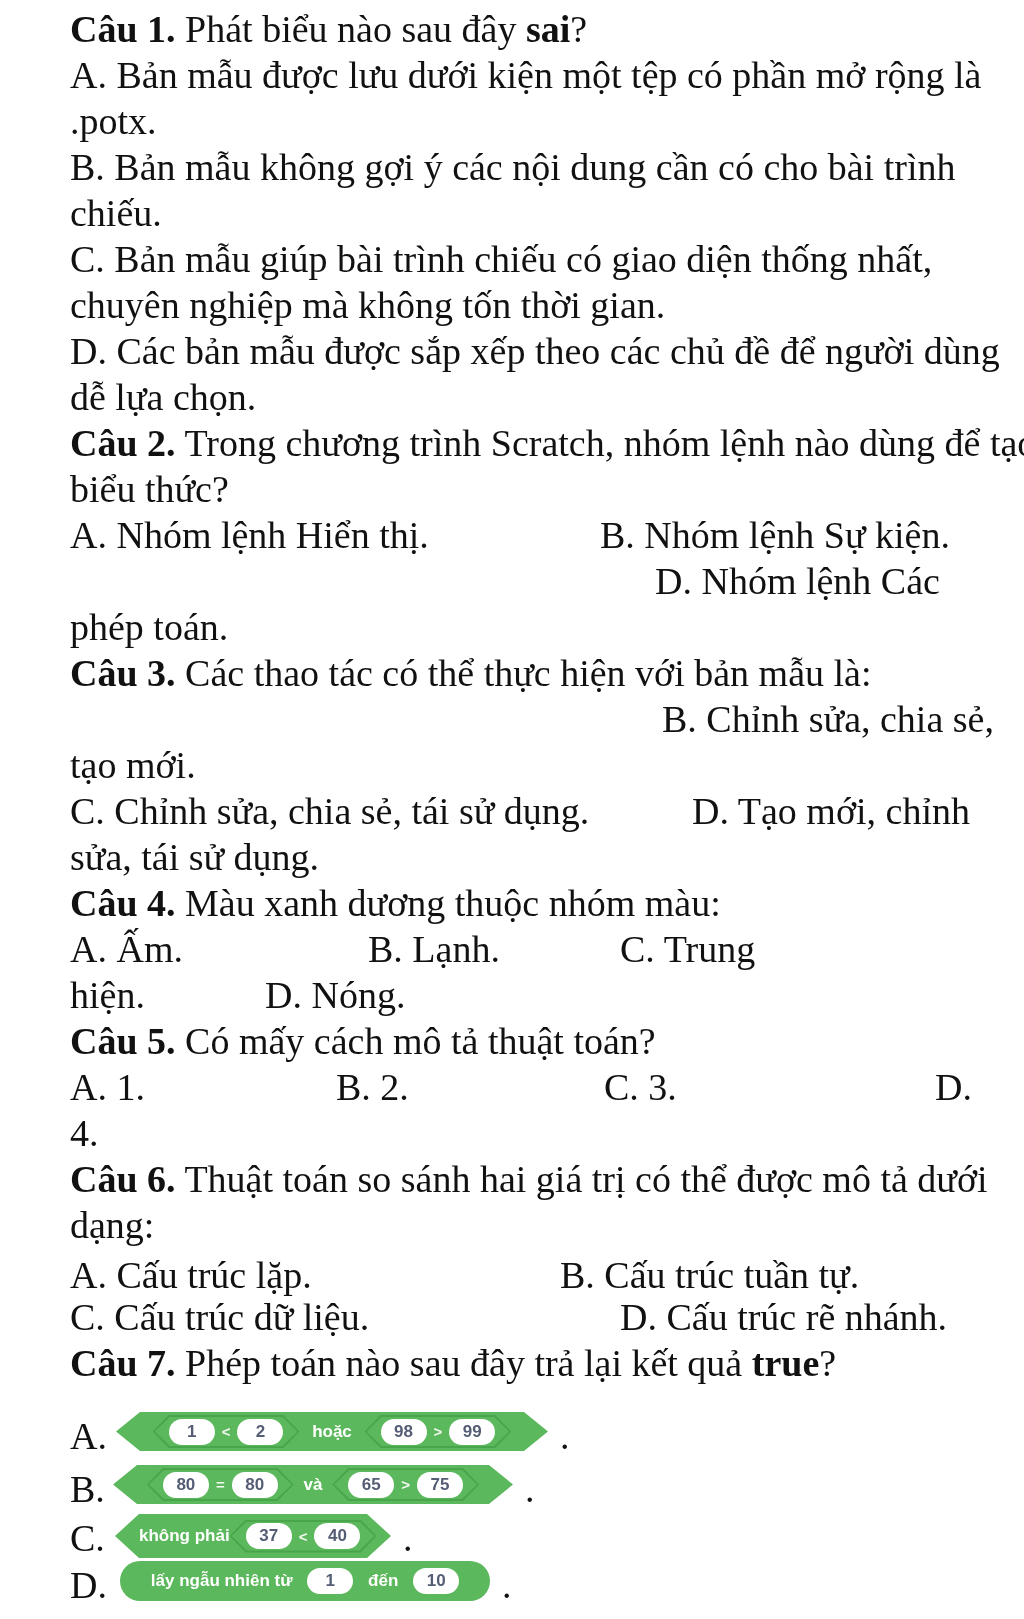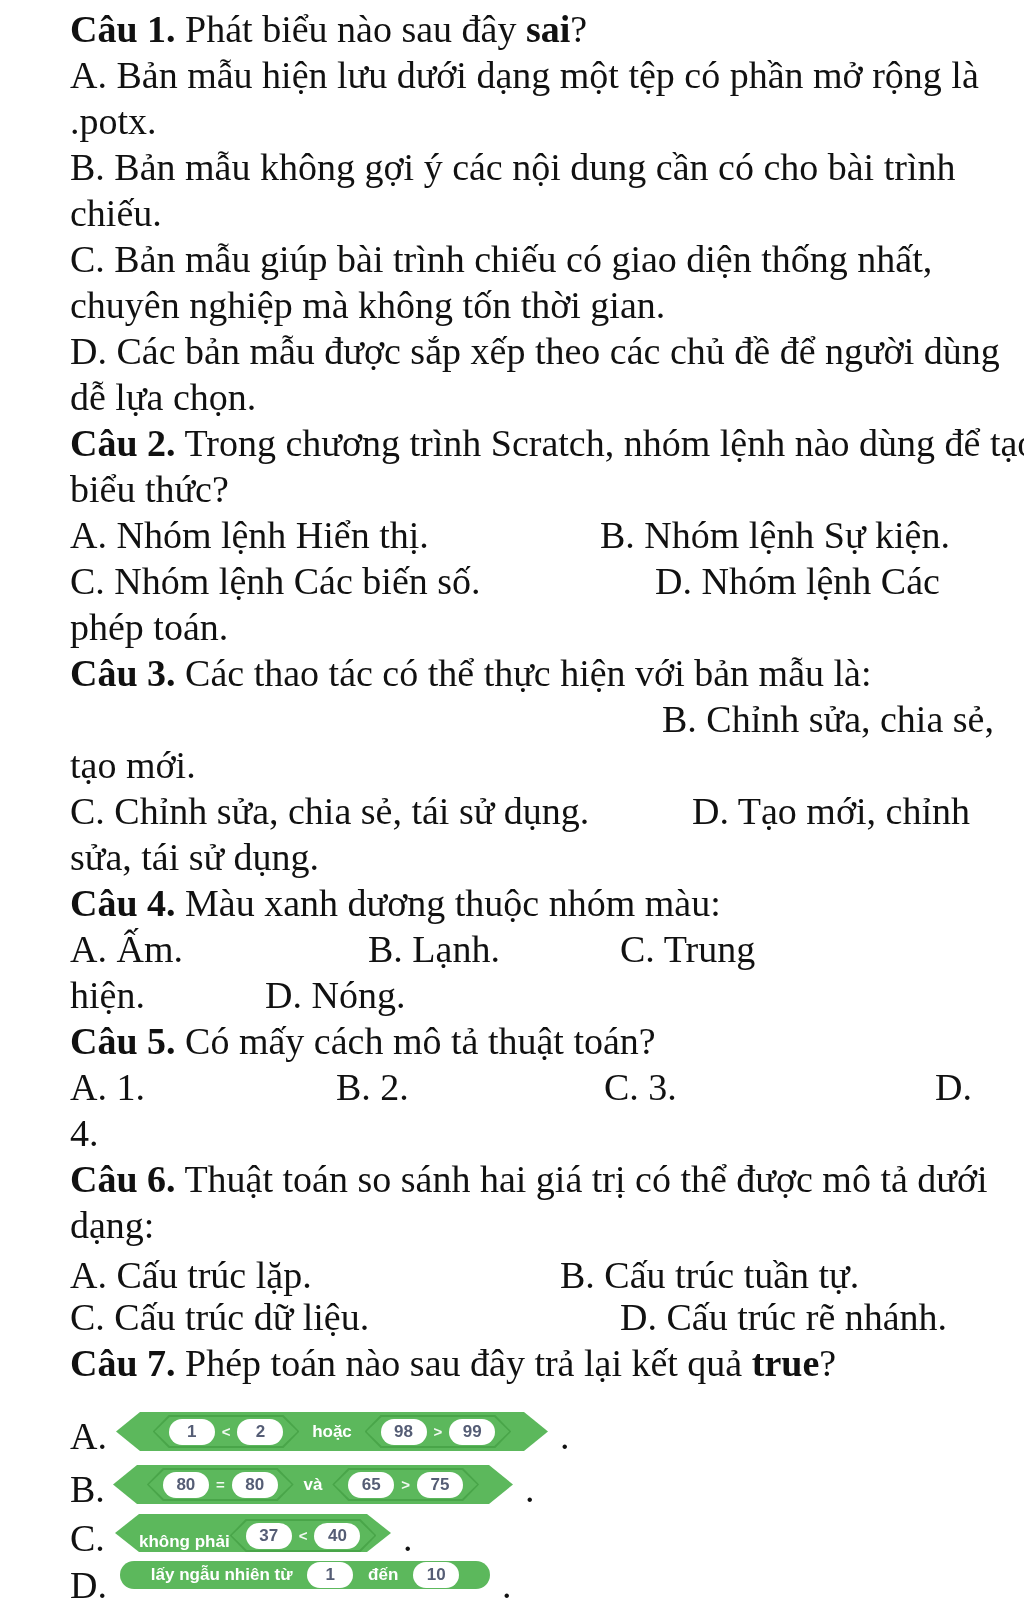--- a/index.html
+++ b/index.html
@@ -37,21 +37,21 @@
                font-size:38px; line-height:44px; color:var(--ink,#111); }
 </style>
 </head>
 <body>
 
 <div class="page">
     <div class="line" style="top: 6px;">
       <span class="seg" style="left: 70px;"><span class="b">Câu 1.</span><span> Phát biểu nào sau đây </span><span class="b">sai</span><span>?</span></span>
     </div>
     <div class="line" style="top: 52px;">
-      <span class="seg" style="left: 70px;"><span>A. Bản mẫu hiện lưu dưới dạng một tệp có phần mở rộng là</span></span>
+      <span class="seg" style="left: 70px;"><span>A. Bản mẫu được lưu dưới kiện một tệp có phần mở rộng là</span></span>
     </div>
     <div class="line" style="top: 98px;">
       <span class="seg" style="left: 70px;"><span>.potx.</span></span>
     </div>
     <div class="line" style="top: 144px;">
       <span class="seg" style="left: 70px;"><span>B. Bản mẫu không gợi ý các nội dung cần có cho bài trình</span></span>
     </div>
     <div class="line" style="top: 190px;">
       <span class="seg" style="left: 70px;"><span>chiếu.</span></span>
     </div>
@@ -71,21 +71,20 @@
       <span class="seg" style="left: 70px;"><span class="b">Câu 2.</span><span> Trong chương trình Scratch, nhóm lệnh nào dùng để tạo</span></span>
     </div>
     <div class="line" style="top: 466px;">
       <span class="seg" style="left: 70px;"><span>biểu thức?</span></span>
     </div>
     <div class="line" style="top: 512px;">
       <span class="seg" style="left: 70px;"><span>A. Nhóm lệnh Hiển thị.</span></span>
       <span class="seg" style="left: 600px;"><span>B. Nhóm lệnh Sự kiện.</span></span>
     </div>
     <div class="line" style="top: 558px;">
-      <span class="seg" style="left: 70px;"><span>C. Nhóm lệnh Các biến số.</span></span>
       <span class="seg" style="left: 655px;"><span>D. Nhóm lệnh Các</span></span>
     </div>
     <div class="line" style="top: 604px;">
       <span class="seg" style="left: 70px;"><span>phép toán.</span></span>
     </div>
     <div class="line" style="top: 650px; padding-left: 24px;">
       <span class="seg" style="left: 70px;"><span class="b">Câu 3.</span><span> Các thao tác có thể thực hiện với bản mẫu là:</span></span>
     </div>
     <div class="line" style="top: 696px;">
       <span class="seg" style="left: 662px;"><span>B. Chỉnh sửa, chia sẻ,</span></span>
@@ -173,32 +172,32 @@
       <span class="ihex">
         <span class="ihex-in">
           <span class="p-oval">65</span>
           <span class="p-op">&gt;</span>
           <span class="p-oval">75</span>
         </span>
       </span>
     </div>
     <span class="blk-label" style="left: 525px; top: 1467px;">.</span>
     <span class="blk-label" style="left: 70px; top: 1516px;">C.</span>
-    <div class="blk blk-hex" style="left: 115px; top: 1514px; width: 276px; height: 38px; align-items: flex-end;">
+    <div class="blk blk-hex" style="left: 115px; top: 1514px; width: 276px; height: 44px;">
       <span class="p-txt">không phải</span>
       <span class="ihex">
         <span class="ihex-in">
           <span class="p-oval">37</span>
           <span class="p-op">&lt;</span>
           <span class="p-oval">40</span>
         </span>
       </span>
     </div>
     <span class="blk-label" style="left: 403px; top: 1516px;">.</span>
     <span class="blk-label" style="left: 70px; top: 1563px;">D.</span>
-    <div class="blk blk-pill" style="left: 120px; top: 1561px; width: 370px; height: 28px;">
+    <div class="blk blk-pill" style="left: 120px; top: 1561px; width: 370px; height: 40px;">
       <span class="p-txt">lấy ngẫu nhiên từ</span>
       <span class="p-oval">1</span>
       <span class="p-txt">đến</span>
       <span class="p-oval">10</span>
     </div>
     <span class="blk-label" style="left: 502px; top: 1563px;">.</span>
   </div>
 
 </body></html>

